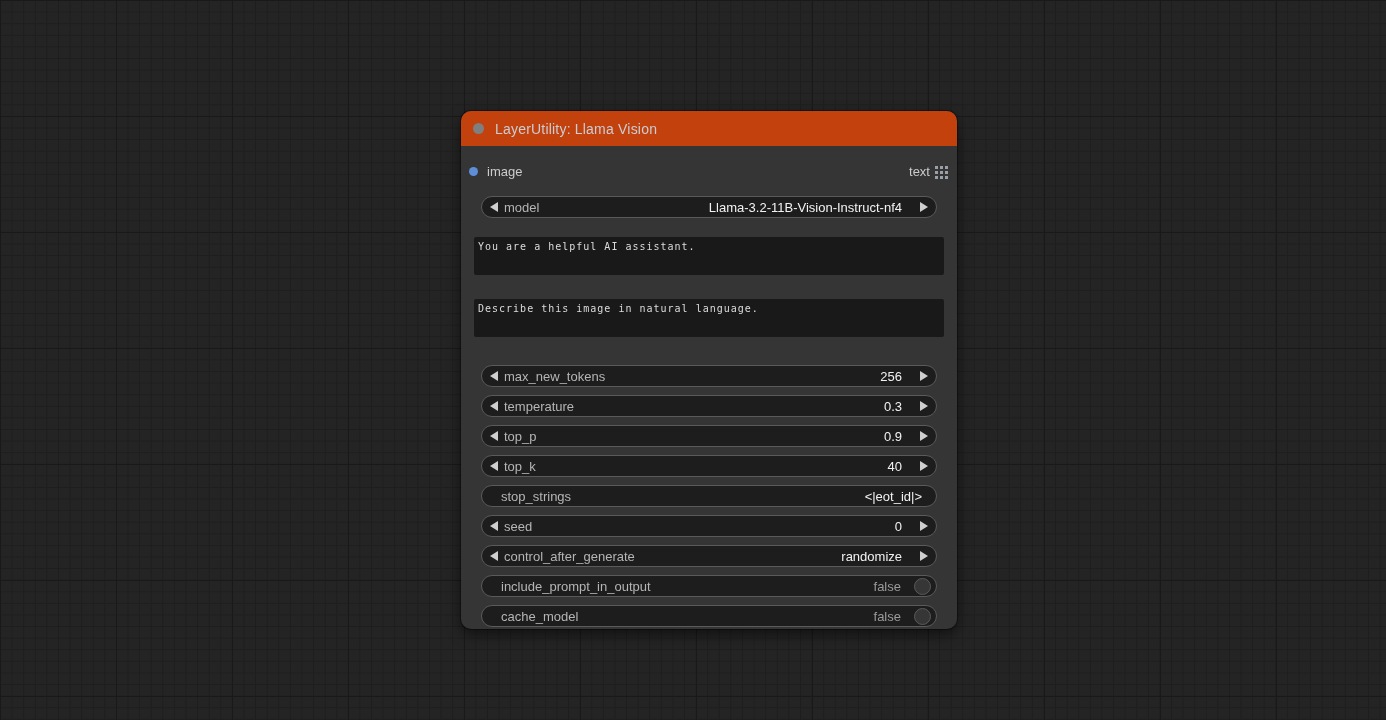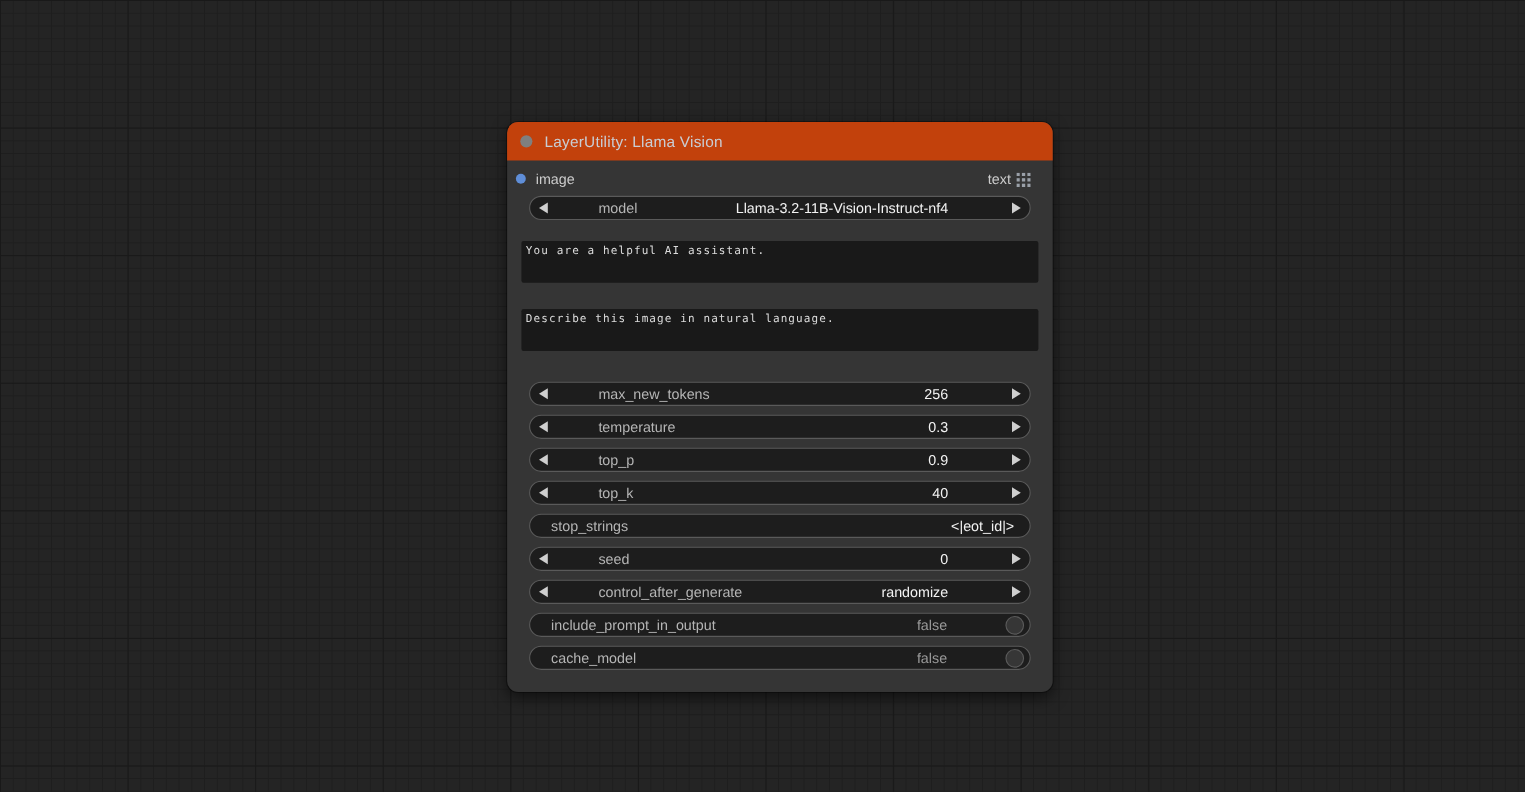--- a/index.html
+++ b/index.html
@@ -28,35 +28,35 @@
   }
   .collapse-dot {
     width:11px; height:11px; border-radius:50%; background:#7f7f7f; flex:0 0 auto;
   }
   .title-text {
     margin-left:11px; font-size:14px; color:#c9cdd4; letter-spacing:.2px;
     white-space:nowrap; overflow:hidden;
   }
 
   .slot-row {
-    height:32px; display:flex; align-items:center; padding:0 20px 0 8px;
+    height:50px; display:flex; align-items:center; padding:0 9px 0 8px;
     color:#cccccc; font-size:13px;
   }
   .slot-in { display:flex; align-items:center; gap:9px; }
   .slot-dot {
     width:9px; height:9px; border-radius:50%; background:#5f8ed8;
   }
   .slot-out { margin-left:auto; display:flex; align-items:flex-end; gap:5px; }
   .grid-icon { display:block; }
 
   .widget {
     height:22px; margin:0 20px 8px 20px; background:#1d1d1d;
     border:1px solid #5a5a5a; border-radius:11px;
     display:flex; align-items:center; padding:0 8px;
-    font-size:13px; color:#bdbdbd; cursor:default;gap:40px;
+    font-size:13px; color:#bdbdbd; cursor:default;
   }
   .widget .label { margin-left:6px; white-space:nowrap; color:#b5b5b5; }
   .widget.no-arrows .label { margin-left:11px; }
   .widget .value {
     margin-left:auto; color:#f2f2f2; white-space:nowrap;
   }
   .widget .value.dim { color:#9a9a9a; }
   .widget.has-arrows .value { margin-right:18px; }
   .widget.no-arrows .value { margin-right:6px; }
 

